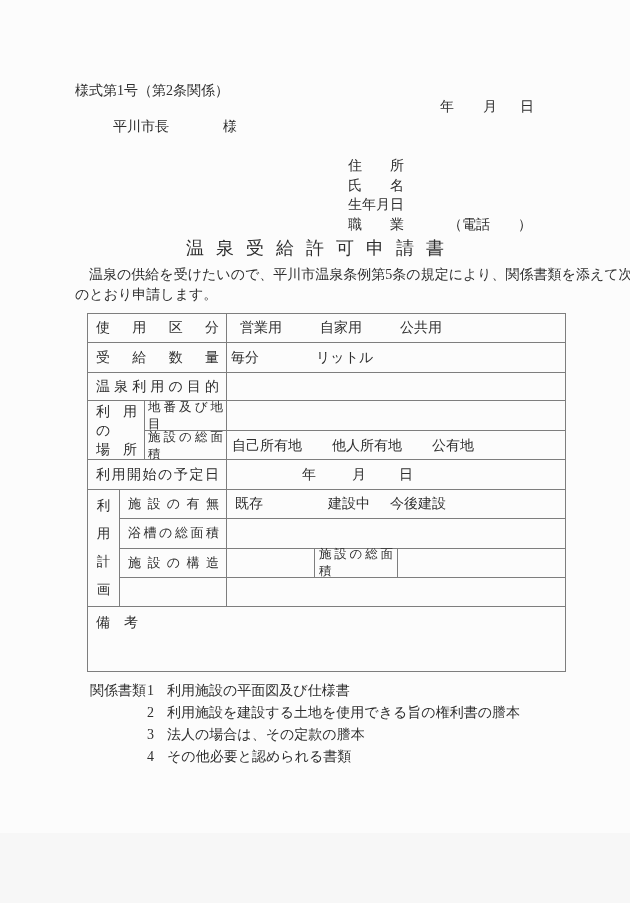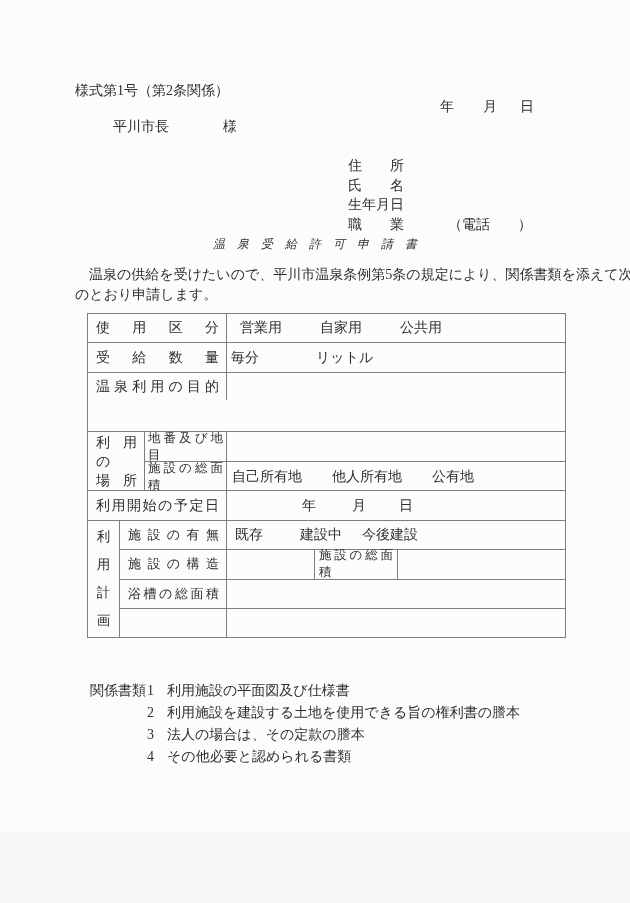--- a/index.html
+++ b/index.html
@@ -34,25 +34,24 @@
   .date-line .d{margin-left:23px;}
   .addressee{left:113px;top:118px;white-space:nowrap;}
   .addressee .honorific{margin-left:54px;}
   .applicant{left:348px;top:156px;line-height:19.5px;}
   .applicant .lab{width:56px;}
   .applicant .line4{display:flex;}
   .applicant .phone{margin-left:44px;white-space:pre;}
   .doc-title{
     left:0;right:0;top:236px;
     text-align:center;
-    font-size:12px;
+    font-size:18px;
     letter-spacing:12px;
     padding-left:12px;
     white-space:nowrap;
-    font-style:italic;
   }
   .intro{left:75px;top:265px;width:490px;line-height:20px;}
   .intro .l1{text-indent:14px;white-space:nowrap;}
   .intro .l2{white-space:nowrap;}
   
   .form-table{
     left:87px;top:313px;width:479px;
     border:1px solid var(--border);
   }
   .tr{display:flex;border-top:1px solid var(--border);}
@@ -72,33 +71,33 @@
   .sub-lab-loc{width:82px;padding:0 3px;font-size:12.5px;}
   .sub-lab-loc .jlabel{width:100%;}
   .group-lab-plan{width:32px;display:flex;flex-direction:column;align-items:center;justify-content:space-between;padding:7px 0;font-size:13.5px;}
   .sub-lab-plan{width:107px;padding:0 7px 0 8px;font-size:13px;}
   .sub-lab-plan .jlabel{width:100%;}
   .mini-cell{width:88px;}
   .mini-lab{width:83px;padding:0 4px;font-size:12.5px;display:flex;align-items:center;}
   .mini-lab .jlabel{width:100%;}
   
   .h28{height:28px;} .h29{height:29px;} .h30{height:30px;}
-  .h59{height:59px;margin-top:31px;} .h117{height:117px;} .h65{height:65px;}
+  .h59{height:59px;} .h117{height:117px;} .h65{height:65px;}
   
   .val-usage{padding-left:13px;}
   .val-usage .opt+.opt{margin-left:38px;}
   .val-qty{padding-left:4px;}
   .val-qty .unit{margin-left:57px;}
   .val-land{padding-left:5px;}
   .val-land .opt+.opt{margin-left:30px;}
   .val-date{padding-left:75px;}
   .val-date .m{margin-left:36px;}
   .val-date .d{margin-left:33px;}
   .val-fac{padding-left:8px;}
-  .val-fac .o2{margin-left:37px;}
+  .val-fac .o2{margin-left:65px;}
   .val-fac .o3{margin-left:20px;}
   .remarks-cell{align-items:flex-start;padding:7px 0 0 8px;}
   .remarks-cell .jlabel{width:42px;}
   
   .attachments{left:90px;top:680px;line-height:22px;}
   .att-row{display:flex;white-space:nowrap;}
   .att-head{width:57px;}
   .att-num{width:20px;}
 </style>
 </head>
@@ -210,41 +209,46 @@
               <span class="jlabel">施設の有無</span>
             </div>
           <div class="cell val val-fac">
             <span>既存</span>
             <span class="o2">建設中</span>
             <span class="o3">今後建設</span>
           </div>
         </div>
         <div class="sub-row h29">
           <div class="cell brd-r sub-lab-plan">
+              <span class="jlabel">浴槽の総面積</span>
+            </div>
+          <div class="cell val"></div>
+        </div>
+        <div class="sub-row h29">
+          <div class="cell brd-r sub-lab-plan">
               <span class="jlabel">施設の構造</span>
             </div>
           <div class="cell brd-r mini-cell"></div>
           <div class="cell brd-r mini-lab">
               <span class="jlabel">施設の総面積</span>
             </div>
           <div class="cell val"></div>
         </div>
-        <div class="sub-row h29">
-          <div class="cell brd-r sub-lab-plan">
-              <span class="jlabel">浴槽の総面積</span>
-            </div>
-          <div class="cell val"></div>
-        </div>
         <div class="sub-row h30">
           <div class="cell brd-r sub-lab-plan"></div>
           <div class="cell val"></div>
         </div>
       </div>
     </div>
 
+    <div class="tr h65">
+      <div class="cell remarks-cell" style="flex:1">
+          <span class="jlabel">備考</span>
+        </div>
+    </div>
 
   </div>
 
   <div class="abs attachments">
     <div class="att-row">
       <span class="att-head">関係書類</span>
       <span class="att-num">1</span>
       <span>利用施設の平面図及び仕様書</span>
     </div>
     <div class="att-row">

